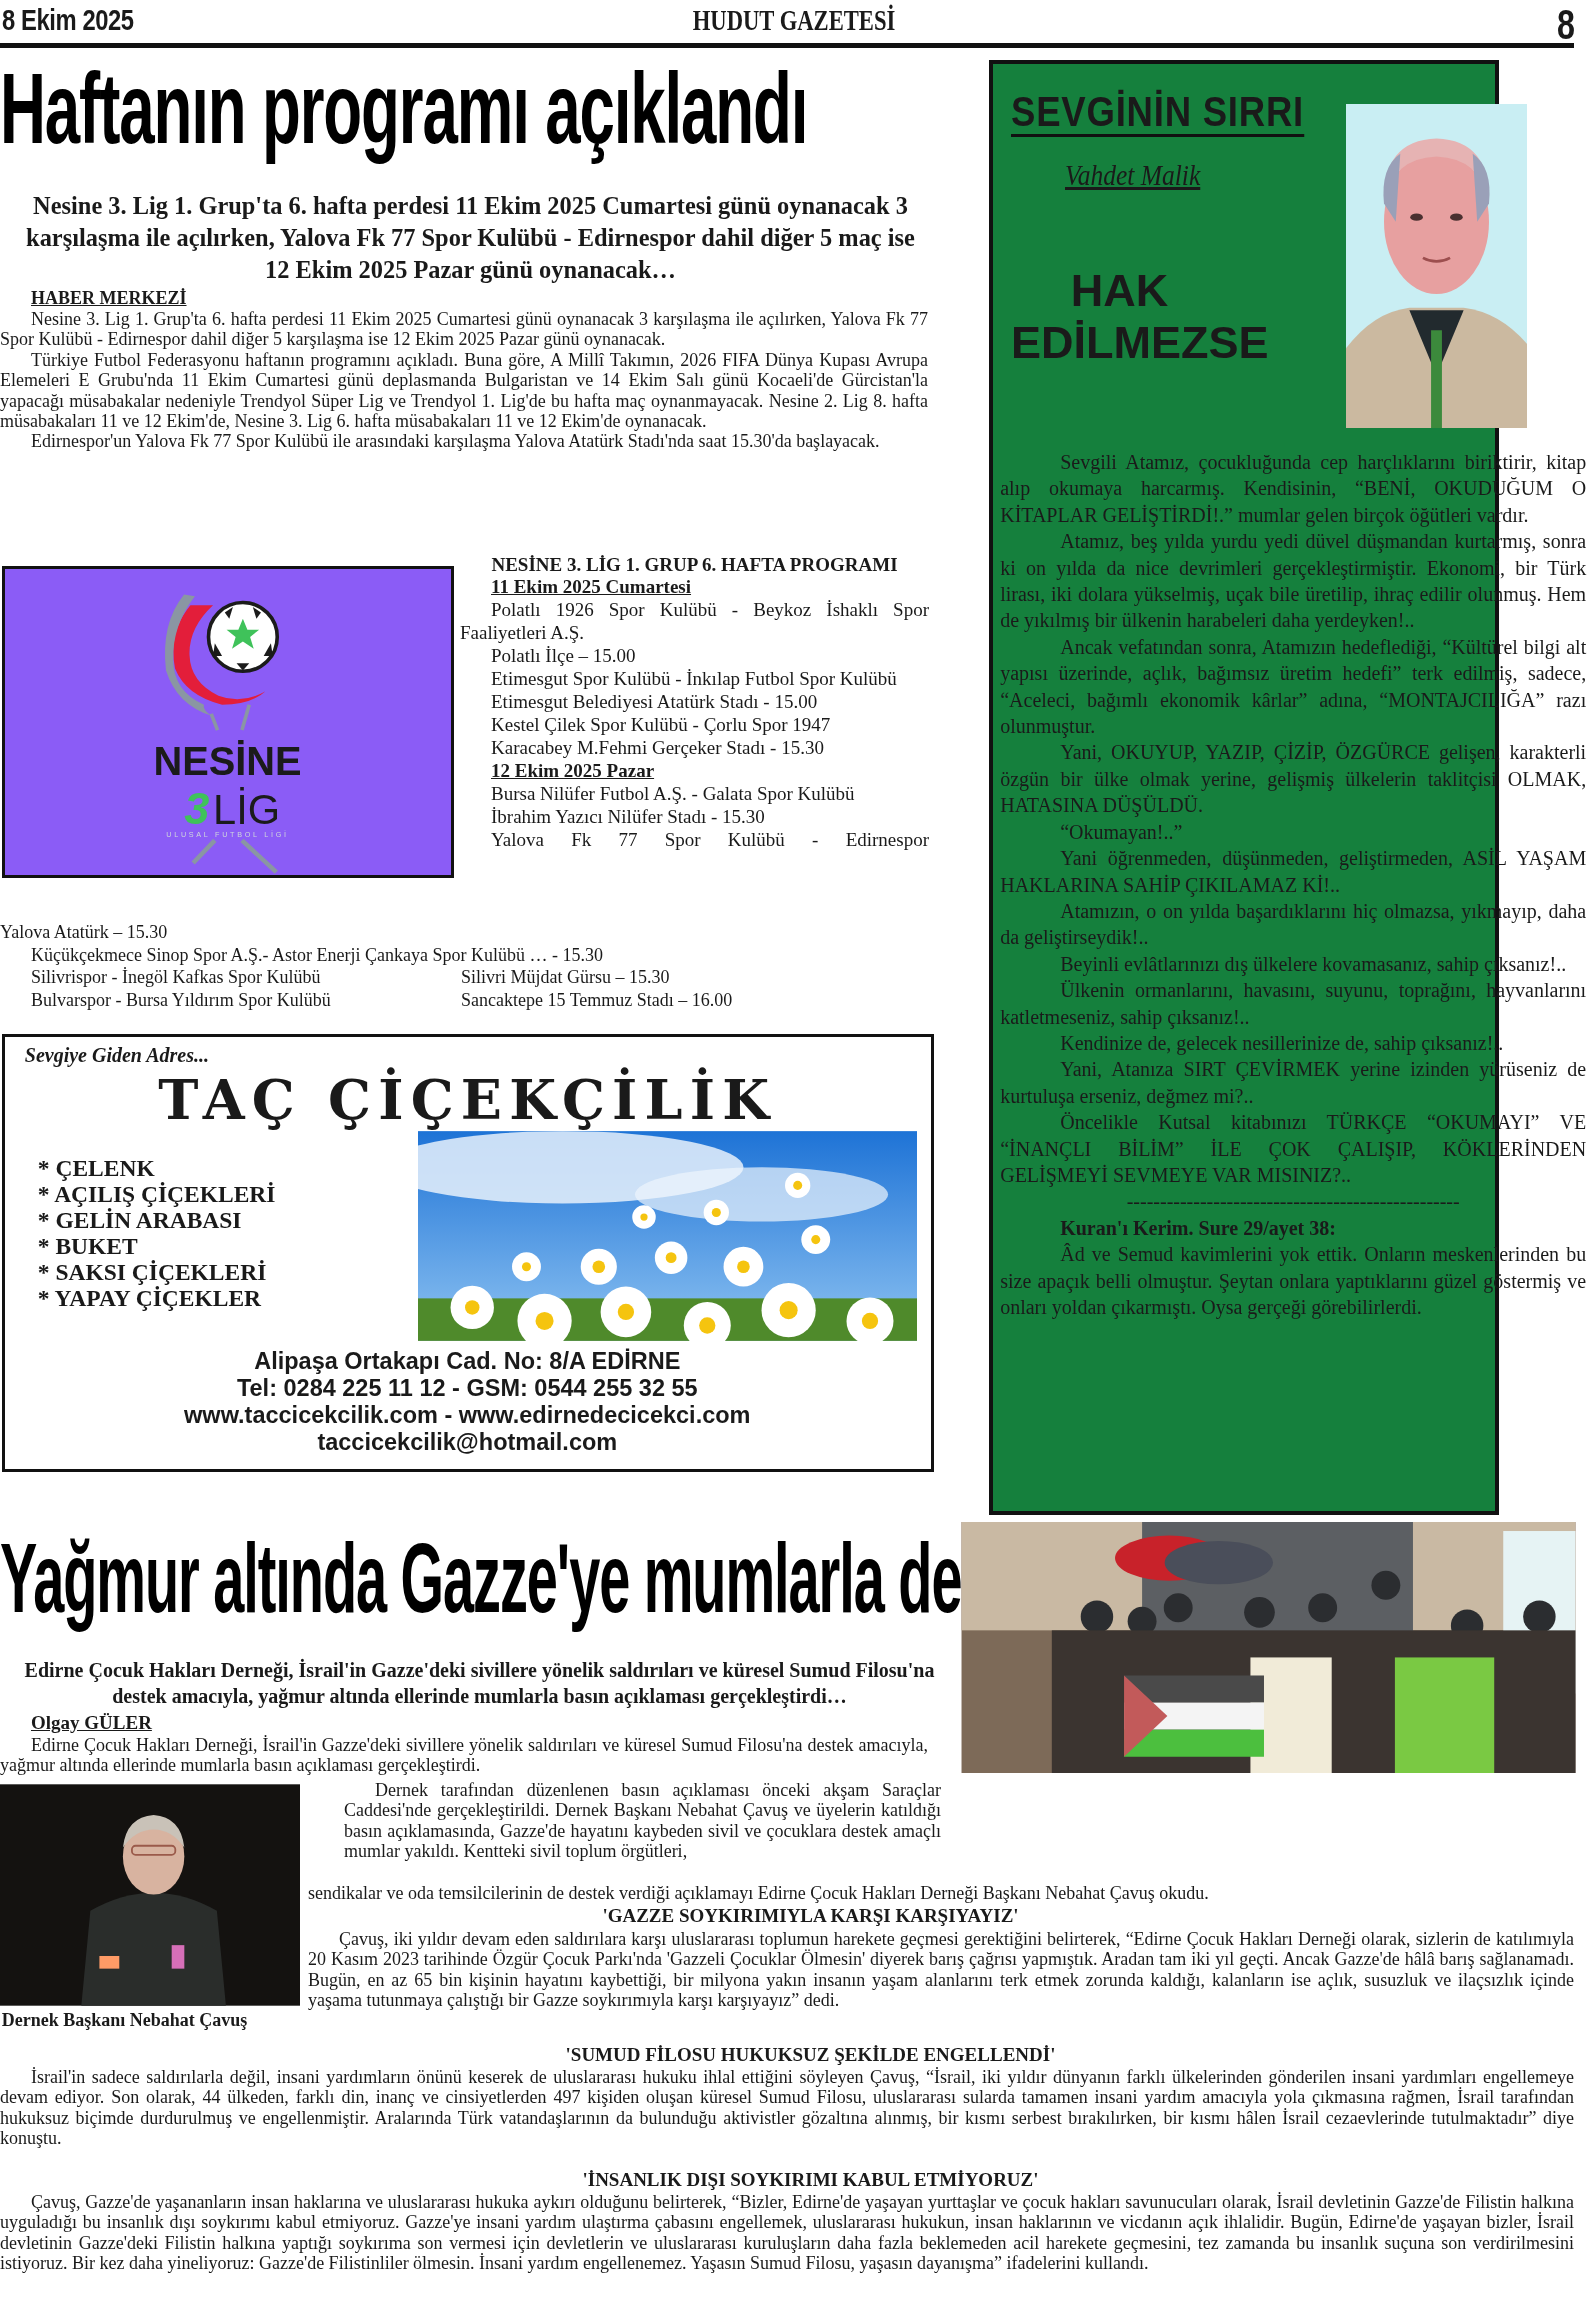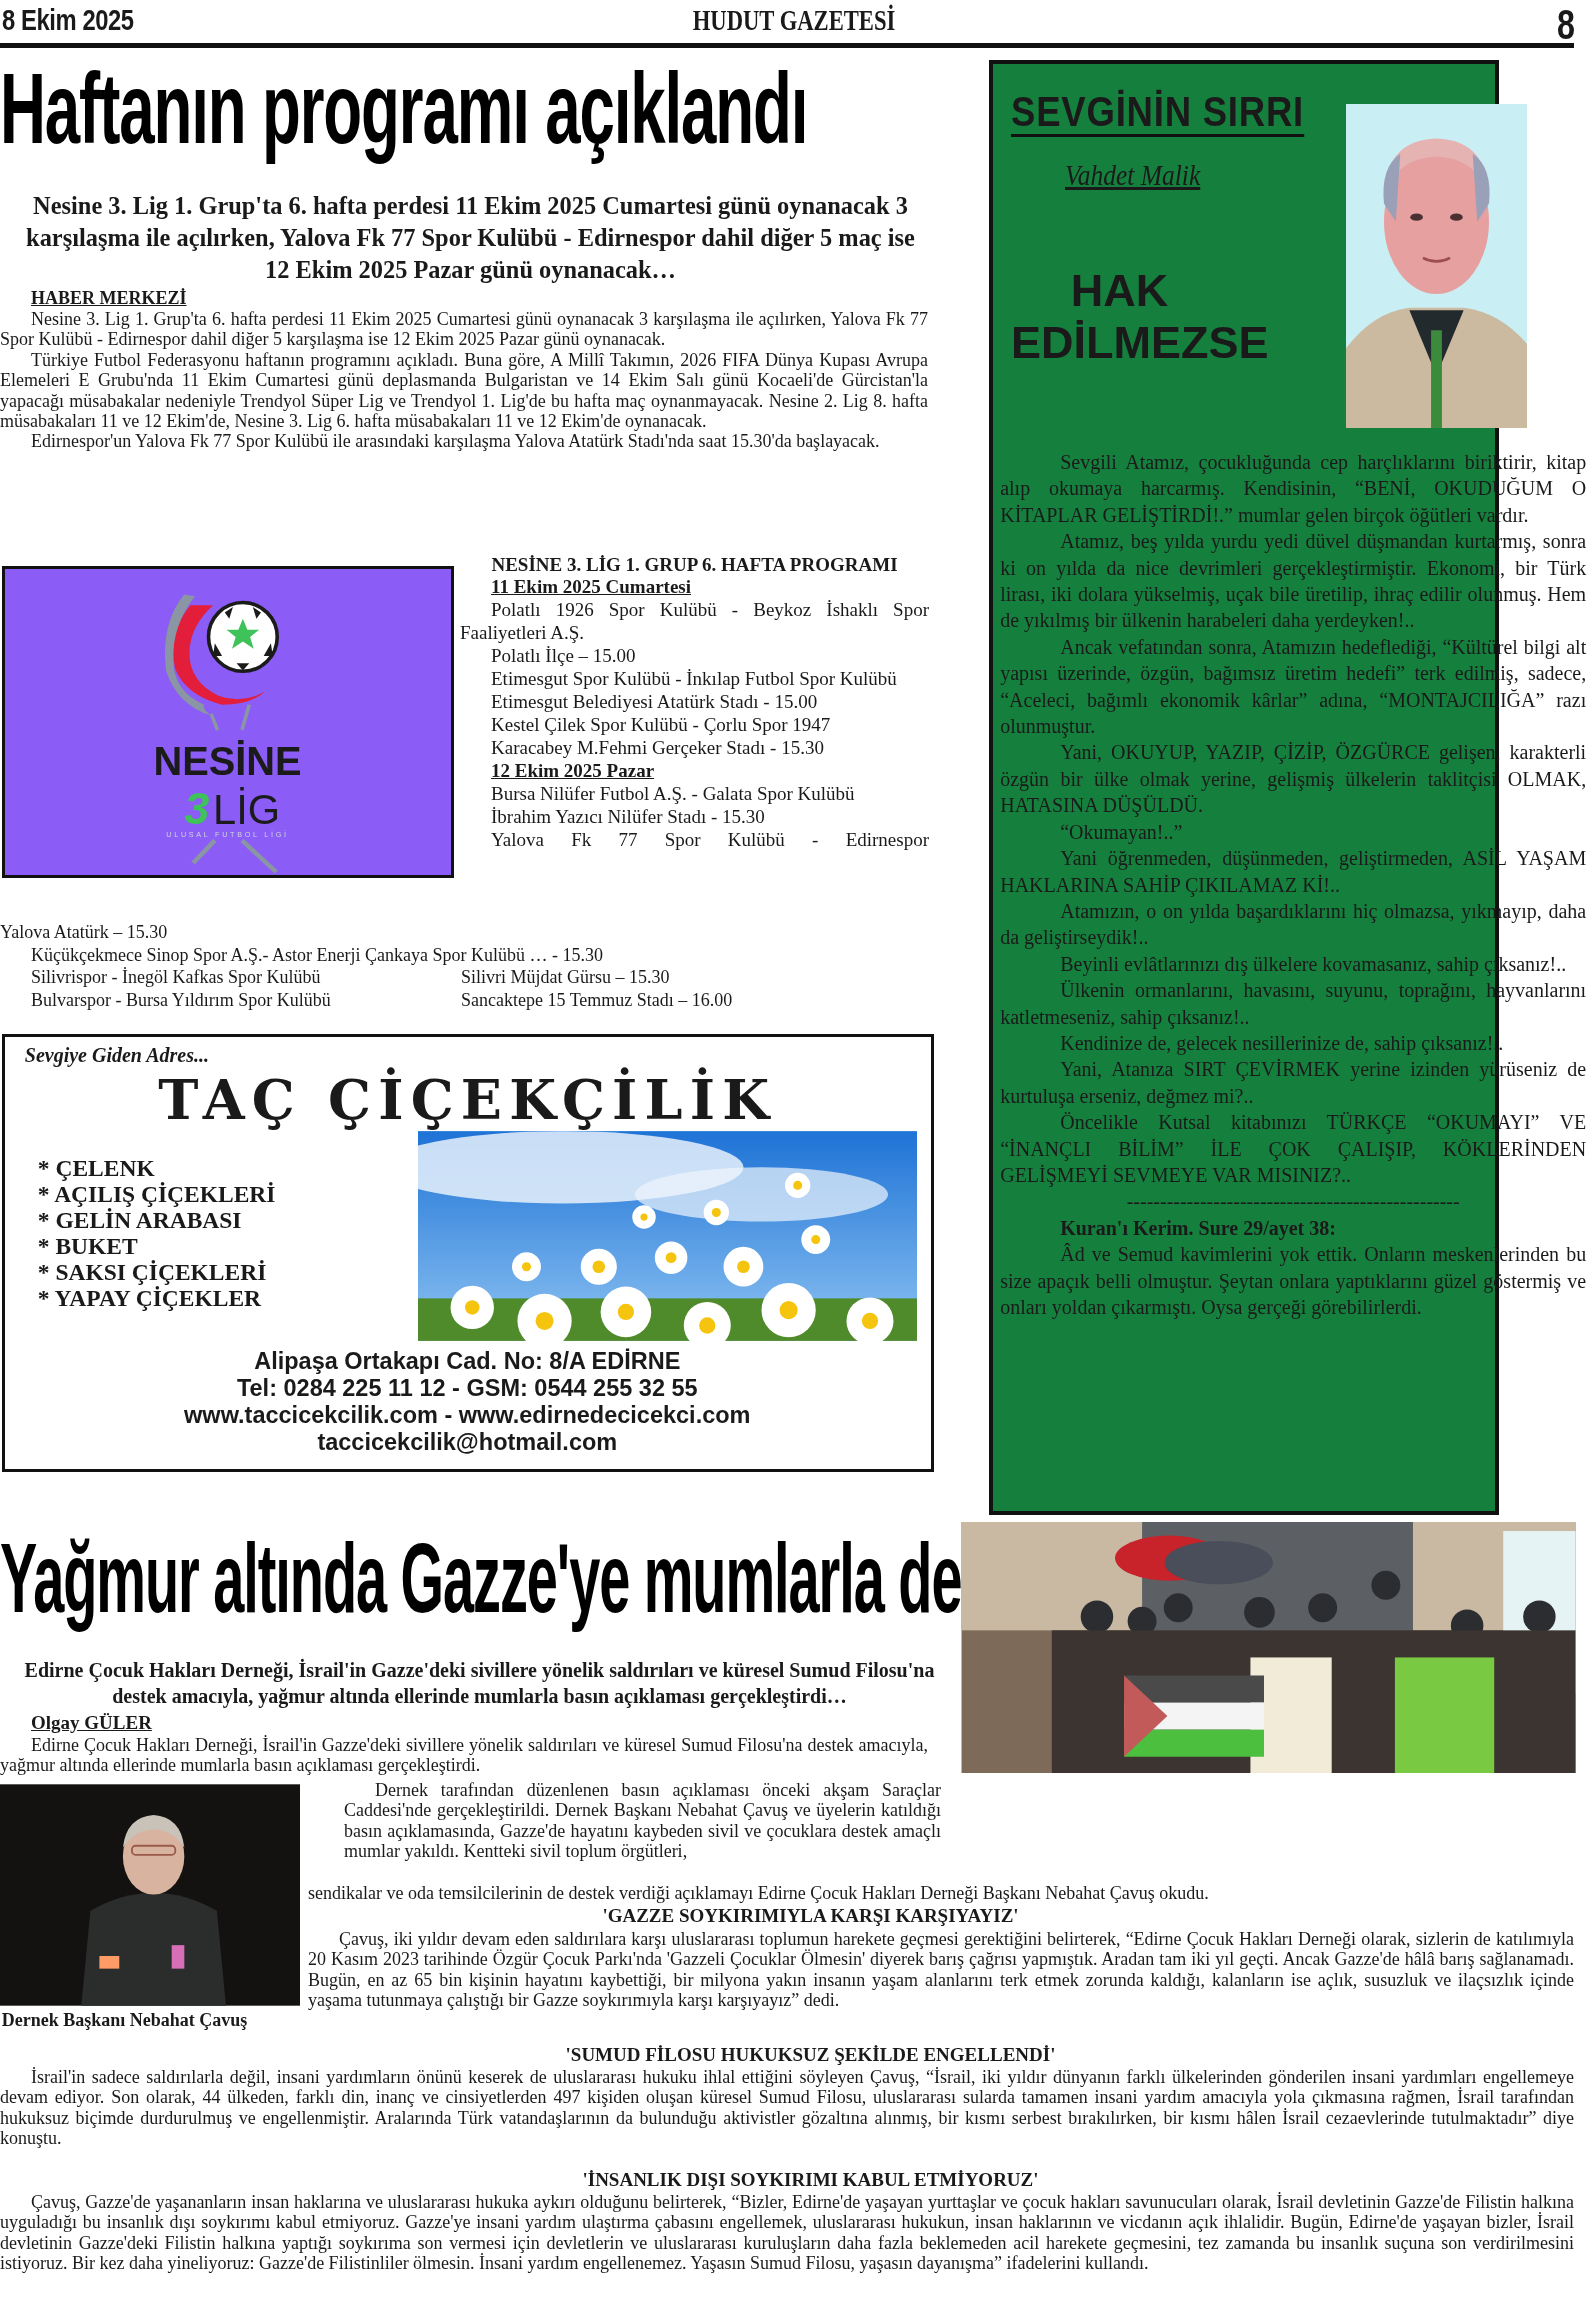--- a/index.html
+++ b/index.html
@@ -225,21 +225,21 @@
       <path d="M42 110 Q38 70 60 55 L55 130 Z" fill="#9aa0b8"></path>
       <path d="M158 110 Q162 70 140 55 L145 130 Z" fill="#9aa0b8"></path>
       <ellipse cx="78" cy="125" rx="7" ry="4" fill="#4a3030"></ellipse>
       <ellipse cx="122" cy="125" rx="7" ry="4" fill="#4a3030"></ellipse>
       <path d="M85 170 Q100 178 115 170" stroke="#9c4e4e" stroke-width="3" fill="none"></path>
     </svg>
   </div>
   <div class="abs col-body">
     <p>Sevgili Atamız, çocukluğunda cep harçlıklarını biriktirir, kitap alıp okumaya harcarmış. Kendisinin, “BENİ, OKUDUĞUM O KİTAPLAR GELİŞTİRDİ!.” mumlar gelen birçok öğütleri vardır.</p>
     <p>Atamız, beş yılda yurdu yedi düvel düşmandan kurtarmış, sonra ki on yılda da nice devrimleri gerçekleştirmiştir. Ekonomi, bir Türk lirası, iki dolara yükselmiş, uçak bile üretilip, ihraç edilir olunmuş. Hem de yıkılmış bir ülkenin harabeleri daha yerdeyken!..</p>
-    <p>Ancak vefatından sonra, Atamızın hedeflediği, “Kültürel bilgi alt yapısı üzerinde, özgün, bağımsız üretim hedefi” terk edilmiş, sadece, “Aceleci, bağımlı ekonomik kârlar” adına, “MONTAJCILIĞA” razı olunmuştur.</p>
+    <p>Ancak vefatından sonra, Atamızın hedeflediği, “Kültürel bilgi alt yapısı üzerinde, açlık, bağımsız üretim hedefi” terk edilmiş, sadece, “Aceleci, bağımlı ekonomik kârlar” adına, “MONTAJCILIĞA” razı olunmuştur.</p>
     <p>Yani, OKUYUP, YAZIP, ÇİZİP, ÖZGÜRCE gelişen, karakterli özgün bir ülke olmak yerine, gelişmiş ülkelerin taklitçisi OLMAK, HATASINA DÜŞÜLDÜ.</p>
     <p>“Okumayan!..”</p>
     <p>Yani öğrenmeden, düşünmeden, geliştirmeden, ASİL YAŞAM HAKLARINA SAHİP ÇIKILAMAZ Kİ!..</p>
     <p>Atamızın, o on yılda başardıklarını hiç olmazsa, yıkmayıp, daha da geliştirseydik!..</p>
     <p>Beyinli evlâtlarınızı dış ülkelere kovamasanız, sahip çıksanız!..</p>
     <p> Ülkenin ormanlarını, havasını, suyunu, toprağını, hayvanlarını katletmeseniz, sahip çıksanız!..</p>
     <p>Kendinize de, gelecek nesillerinize de, sahip çıksanız!..</p>
     <p>Yani, Atanıza SIRT ÇEVİRMEK yerine izinden yürüseniz de kurtuluşa erseniz, değmez mi?..</p>
     <p>Öncelikle Kutsal kitabınızı TÜRKÇE “OKUMAYI” VE “İNANÇLI BİLİM” İLE ÇOK ÇALIŞIP, KÖKLERİNDEN GELİŞMEYİ SEVMEYE VAR MISINIZ?..</p>
     <p class="dash">--------------------------------------------------</p>

